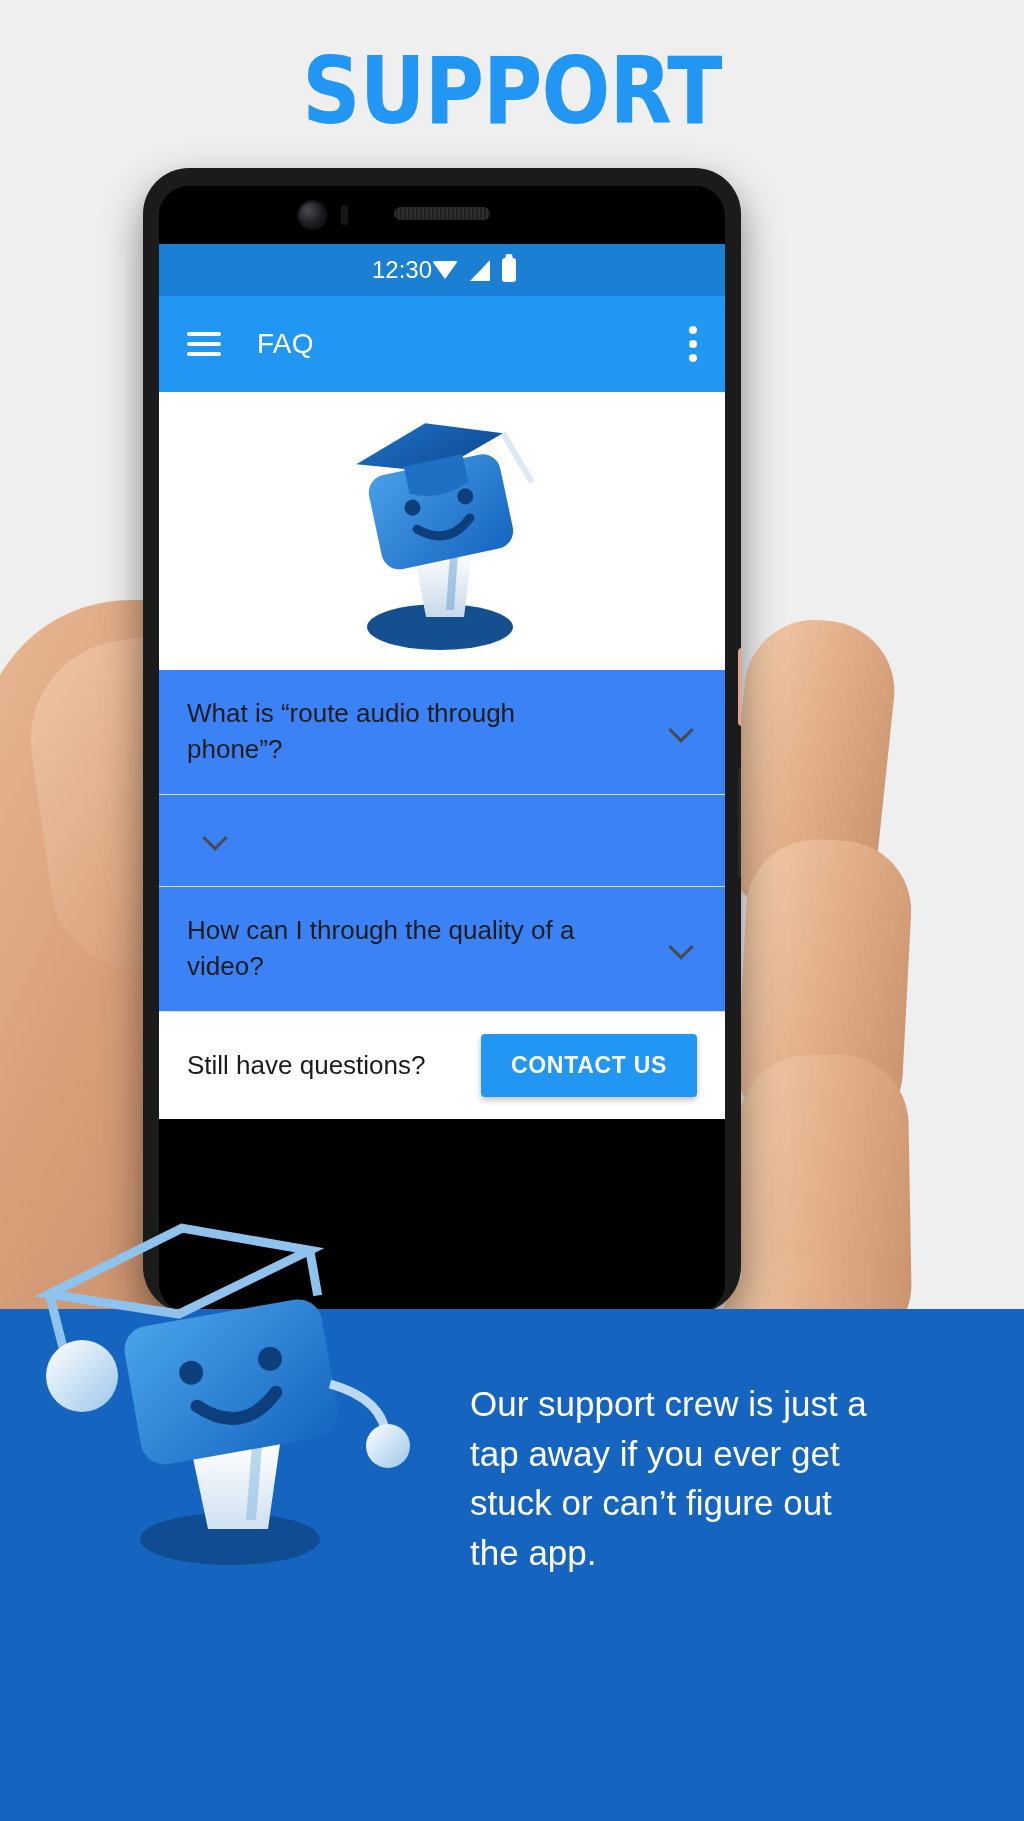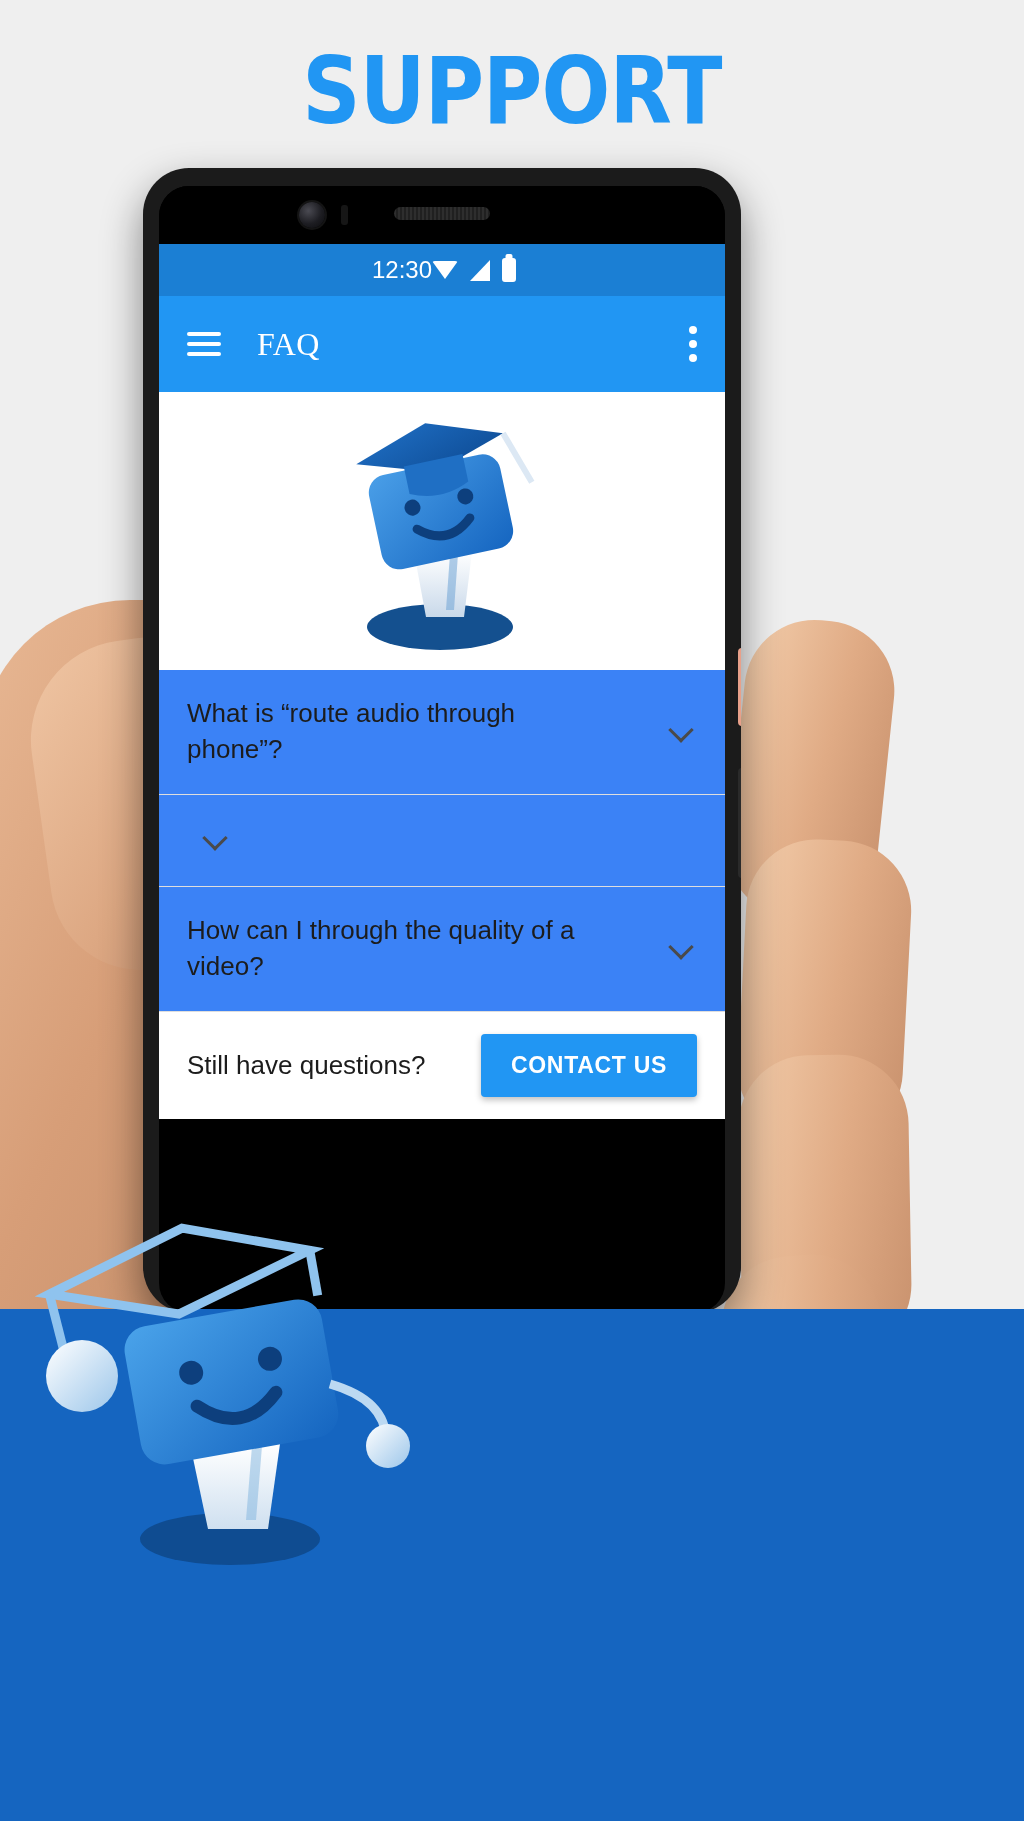--- a/index.html
+++ b/index.html
@@ -135,21 +135,21 @@
     display:flex; align-items:center; gap:36px; padding:0 28px;
     color:#fff;
   }
   .hamburger { width:34px; height:24px; position:relative; cursor:pointer; }
   .hamburger span {
     position:absolute; left:0; width:34px; height:4px; background:#fff; border-radius:2px;
   }
   .hamburger span:nth-child(1){ top:0; }
   .hamburger span:nth-child(2){ top:10px; }
   .hamburger span:nth-child(3){ top:20px; }
-  .appbar-title { font-size:32px; font-weight:500; letter-spacing:0.3px;font-family:Liberation Serif, serif; }
+  .appbar-title { font-size:28px; font-weight:500; letter-spacing:0.3px; }
   .kebab { margin-left:auto; width:8px; display:flex; flex-direction:column; gap:6px; cursor:pointer; }
   .kebab i { width:8px; height:8px; border-radius:50%; background:#fff; display:block; }
 
   
   .hero {
     height:278px; background:#fff; position:relative; overflow:hidden;
   }
   .mascot-hero { position:absolute; left:50%; transform:translateX(-50%); top:10px; }
 
   
@@ -341,15 +341,16 @@
         <g transform="rotate(-10 200 180)">
           <path d="M36 70 L178 28 L300 72 L160 112 Z" fill="none" stroke="#8fc3ee" stroke-width="9"></path>
           <line x1="36" y1="70" x2="42" y2="150" stroke="#8fc3ee" stroke-width="9"></line>
           <line x1="300" y1="72" x2="300" y2="118" stroke="#8fc3ee" stroke-width="9"></line>
         </g>
         <circle cx="52" cy="182" r="36" fill="url(#bEar)"></circle>
         <path d="M300 190 Q356 206 356 246" stroke="#bcd9f2" stroke-width="9" fill="none"></path>
         <circle cx="358" cy="252" r="22" fill="url(#bEar)"></circle>
       </svg>
     </span>
+    <div class="banner-text">Our support crew is just a tap away if you ever get stuck or can’t figure out the app.</div>
   </div>
 
 </div>
 
 </body></html>

